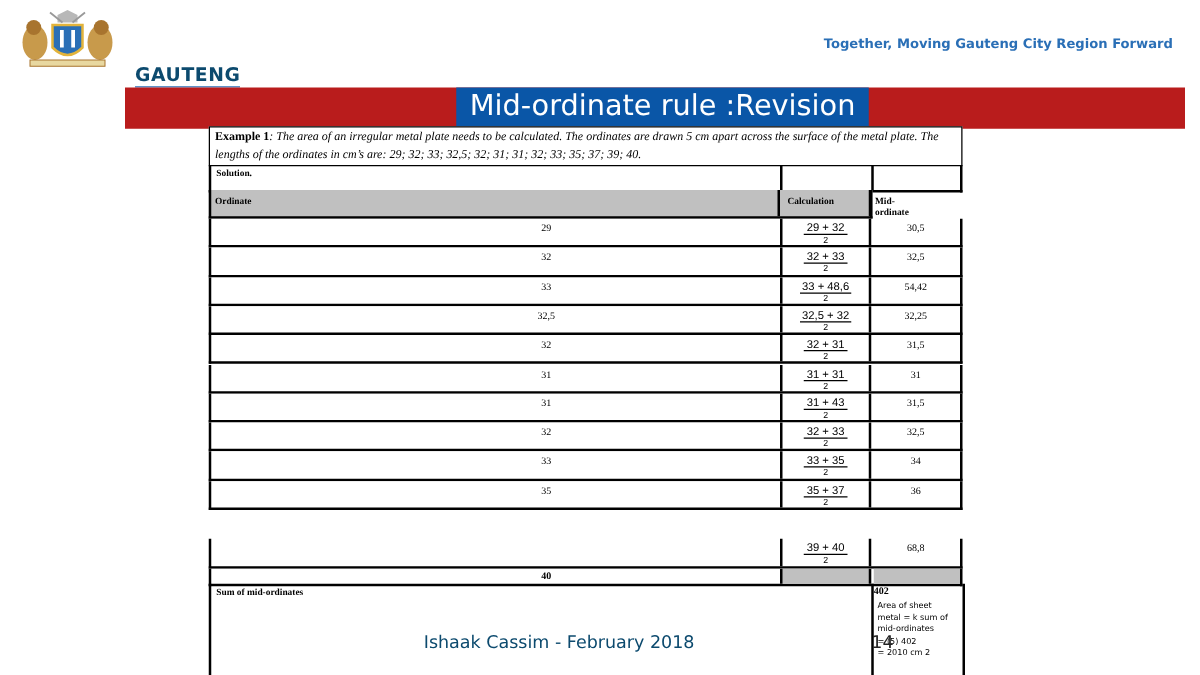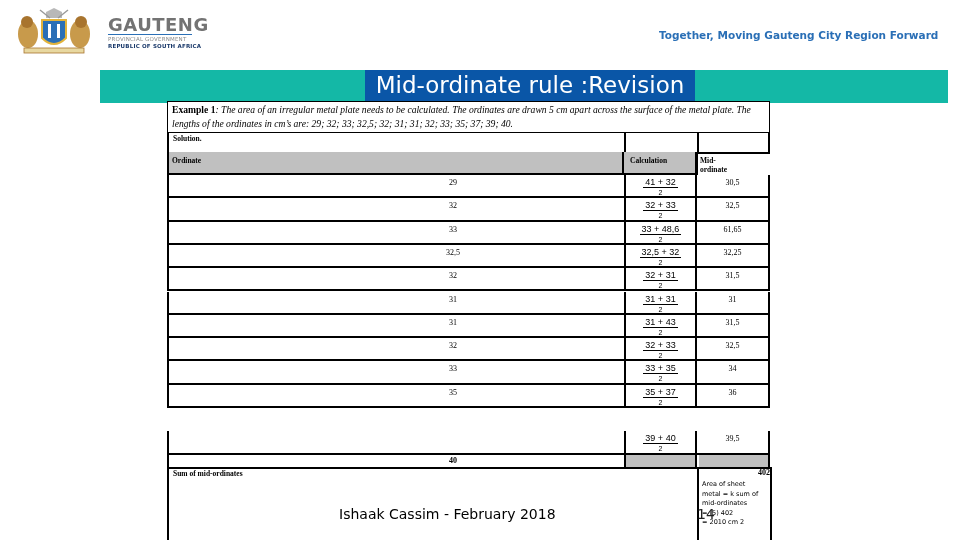--- a/index.html
+++ b/index.html
@@ -4,61 +4,61 @@
 <style>
   * { box-sizing: border-box; margin: 0; padding: 0; }
   html, body { width: 960px; height: 540px; overflow: hidden; background: #ffffff; }
   body { position: relative; font-family: "Liberation Serif", serif; color: #000; }
 
   
   .header { position: absolute; left: 0; top: 0; width: 960px; height: 62px; background: #fff; }
   .logo { position: absolute; left: 10px; top: 8px; width: 175px; height: 48px; }
   .crest { position: absolute; left: 0; top: 0; width: 88px; height: 48px; }
   .logo-text { position: absolute; left: 98px; top: 9px; font-family: "DejaVu Sans", sans-serif; }
-  .logo-name { font-size: 18px; font-weight: bold; color: #737373; letter-spacing: 0.5px; line-height: 16px; }
+  .logo-name { font-size: 15px; font-weight: bold; color: #0c4a6e; letter-spacing: 0.5px; line-height: 16px; margin-top: 35px; }
   .logo-line { height: 1px; background: #2a6fb6; width: 84px; margin: 1px 0; }
   .logo-sub1 { font-size: 5.5px; color: #8a8a8a; line-height: 7px; letter-spacing: 0.2px; }
   .logo-sub2 { font-size: 5.5px; color: #1b3a6b; line-height: 7px; letter-spacing: 0.2px; font-weight: bold; }
   .tagline { position: absolute; left: 659px; top: 29px; font-family: "DejaVu Sans", sans-serif; font-size: 10.5px; font-weight: bold; color: #2a6fb6; }
 
   
-  .banner { position: absolute; left: 100px; top: 70px; width: 848px; height: 33px; background: #14b8a6; }
+  .banner { position: absolute; left: 100px; top: 70px; width: 848px; height: 33px; background: #b91c1c; }
   .banner-title { position: absolute; left: 265px; top: 0; width: 330px; height: 33px; text-align: center; font-family: "DejaVu Sans", sans-serif; font-size: 23px; color: #fff; line-height: 30px; background: #0a56a7; }
 
   
   .sheet { position: absolute; left: 167px; top: 101px; width: 603px; height: 439px; }
   .problem { position: absolute; left: 0; top: 0; width: 603px; height: 32px; border: 1px solid #000; padding: 1px 4px; font-size: 9.6px; line-height: 14px; background: #fff; }
   .problem b { font-weight: bold; }
   .problem i { font-style: italic; }
 
   .solution-row { position: absolute; left: 0; top: 31px; width: 603px; height: 22px; border-left: 2px solid #000; border-right: 2px solid #000; border-bottom: 2px solid #000; padding-left: 29px; }
   .solution-label { position: absolute; left: 4px; top: 2px; font-size: 7.5px; font-weight: bold; }
   .solution-div1 { position: absolute; left: 455px; top: 0; width: 2px; height: 20px; background: #000; }
   .solution-div2 { position: absolute; left: 528px; top: 0; width: 2px; height: 20px; background: #000; }
 
   .head-row { position: absolute; left: 0; top: 51px; width: 531px; height: 23px; background: #c0c0c0; border-left: 2px solid #000; border-right: 2px solid #000; border-bottom: 2px solid #000; }
   .head-cell { position: absolute; top: 4px; font-size: 7.5px; font-weight: bold; }
 
   .row { position: absolute; left: 0; width: 603px; height: 23.3px; border-left: 2px solid #000; border-right: 2px solid #000; border-bottom: 2px solid #000; background: #fff; }
-  .cell-ord { position: absolute; left: 16px; width: 536px; top: 3px; text-align: center; font-size: 8px; }
+  .cell-ord { position: absolute; left: 0; width: 536px; top: 3px; text-align: center; font-size: 8px; }
   .cell-calc { position: absolute; left: 455px; width: 73px; top: 0; height: 100%; border-left: 2px solid #000; border-right: 2px solid #000; }
   .frac { position: absolute; left: 0; width: 100%; top: 2px; text-align: center; font-size: 9px; line-height: 10px; font-family: "Liberation Sans", sans-serif; }
   .frac .num { display: inline-block; border-bottom: 1px solid #000; padding: 0 2px; }
   .frac .den { display: block; font-size: 7px; line-height: 8px; margin-top: 1px; }
   .cell-mid { position: absolute; left: 528px; width: 71px; top: 3px; text-align: center; font-size: 8px; }
   .row-last .cell-calc, .row-last .cell-mid-bg { background: #c0c0c0; }
   .cell-mid-bg { position: absolute; left: 530px; width: 69px; top: 0; height: 100%; }
 
   .sum-area { position: absolute; left: 0; top: 366px; width: 603px; height: 73px; border-left: 2px solid #000; }
   .sum-label { position: absolute; left: 4px; top: 2px; font-size: 7.5px; font-weight: bold; }
   .sum-col { position: absolute; left: 528px; top: 0; width: 75px; height: 73px; border-left: 2px solid #000; border-right: 2px solid #000; }
-  .sum-value { position: absolute; left: 0; width: 100%; top: 1px; text-align: right; font-size: 8px; font-weight: bold; }
+  .sum-value { position: absolute; left: 0; width: 100%; top: 1px; text-align: left; font-size: 8px; font-weight: bold; }
   .sum-note { position: absolute; left: 3px; top: 13px; width: 70px; font-family: "DejaVu Sans", sans-serif; font-size: 6.5px; line-height: 9.5px; }
 
-  .footer-author { position: absolute; left: 339px; top: 506px; font-family: "DejaVu Sans", sans-serif; font-size: 14px; color: #000000; }
+  .footer-author { position: absolute; left: 339px; top: 506px; font-family: "DejaVu Sans", sans-serif; font-size: 14px; color: #0c4a6e; }
   .slide-number { position: absolute; left: 697px; top: 506px; font-family: "DejaVu Sans", sans-serif; font-size: 14px; color: #222; }
 </style>
 </head>
 <body>
 
 <div class="header">
   <div class="logo">
     <svg class="crest" viewBox="0 0 88 48">
 
       <ellipse cx="18" cy="26" rx="10" ry="14" fill="#c89a4b"></ellipse>
@@ -106,37 +106,37 @@
     <div class="head-cell" style="left:3px;">Ordinate</div>
     <div style="position:absolute;left:453px;top:0;width:2px;height:21px;background:#000;"></div>
     <div class="head-cell" style="left:461px;">Calculation</div>
     <div style="position:absolute;left:526px;top:0;width:2px;height:21px;background:#000;"></div>
     <div class="head-cell" style="left:531px;">Mid-ordinate</div>
   </div>
 
   <div class="row" style="top:74px;">
     <div class="cell-ord">29</div>
     <div class="cell-calc">
-        <div class="frac"><span class="num">41 + 32</span><span class="den">2</span></div>
+        <div class="frac"><span class="num">29 + 32</span><span class="den">2</span></div>
       </div>
     <div class="cell-mid">30,5</div>
   </div>
   <div class="row" style="top:97.3px;">
     <div class="cell-ord">32</div>
     <div class="cell-calc">
         <div class="frac"><span class="num">32 + 33</span><span class="den">2</span></div>
       </div>
     <div class="cell-mid">32,5</div>
   </div>
   <div class="row" style="top:120.6px;">
     <div class="cell-ord">33</div>
     <div class="cell-calc">
         <div class="frac"><span class="num">33 + 48,6</span><span class="den">2</span></div>
       </div>
-    <div class="cell-mid">61,65</div>
+    <div class="cell-mid">54,42</div>
   </div>
   <div class="row" style="top:143.9px;">
     <div class="cell-ord">32,5</div>
     <div class="cell-calc">
         <div class="frac"><span class="num">32,5 + 32</span><span class="den">2</span></div>
       </div>
     <div class="cell-mid">32,25</div>
   </div>
   <div class="row" style="top:167.2px;">
     <div class="cell-ord">32</div>
@@ -177,21 +177,21 @@
     <div class="cell-ord">35</div>
     <div class="cell-calc">
         <div class="frac"><span class="num">35 + 37</span><span class="den">2</span></div>
       </div>
     <div class="cell-mid">36</div>
   </div>
   <div class="row" style="top:330.3px;">
     <div class="cell-calc">
         <div class="frac"><span class="num">39 + 40</span><span class="den">2</span></div>
       </div>
-    <div class="cell-mid">39,5</div>
+    <div class="cell-mid">68,8</div>
   </div>
 
   <div class="row row-last" style="top:353.6px;height:14px;padding-left:24px;">
     <div class="cell-ord" style="top:1px;font-weight:bold;">40</div>
     <div class="cell-calc"></div>
     <div class="cell-mid-bg"></div>
   </div>
 
   <div class="sum-area">
     <div class="sum-label">Sum of mid-ordinates</div>

